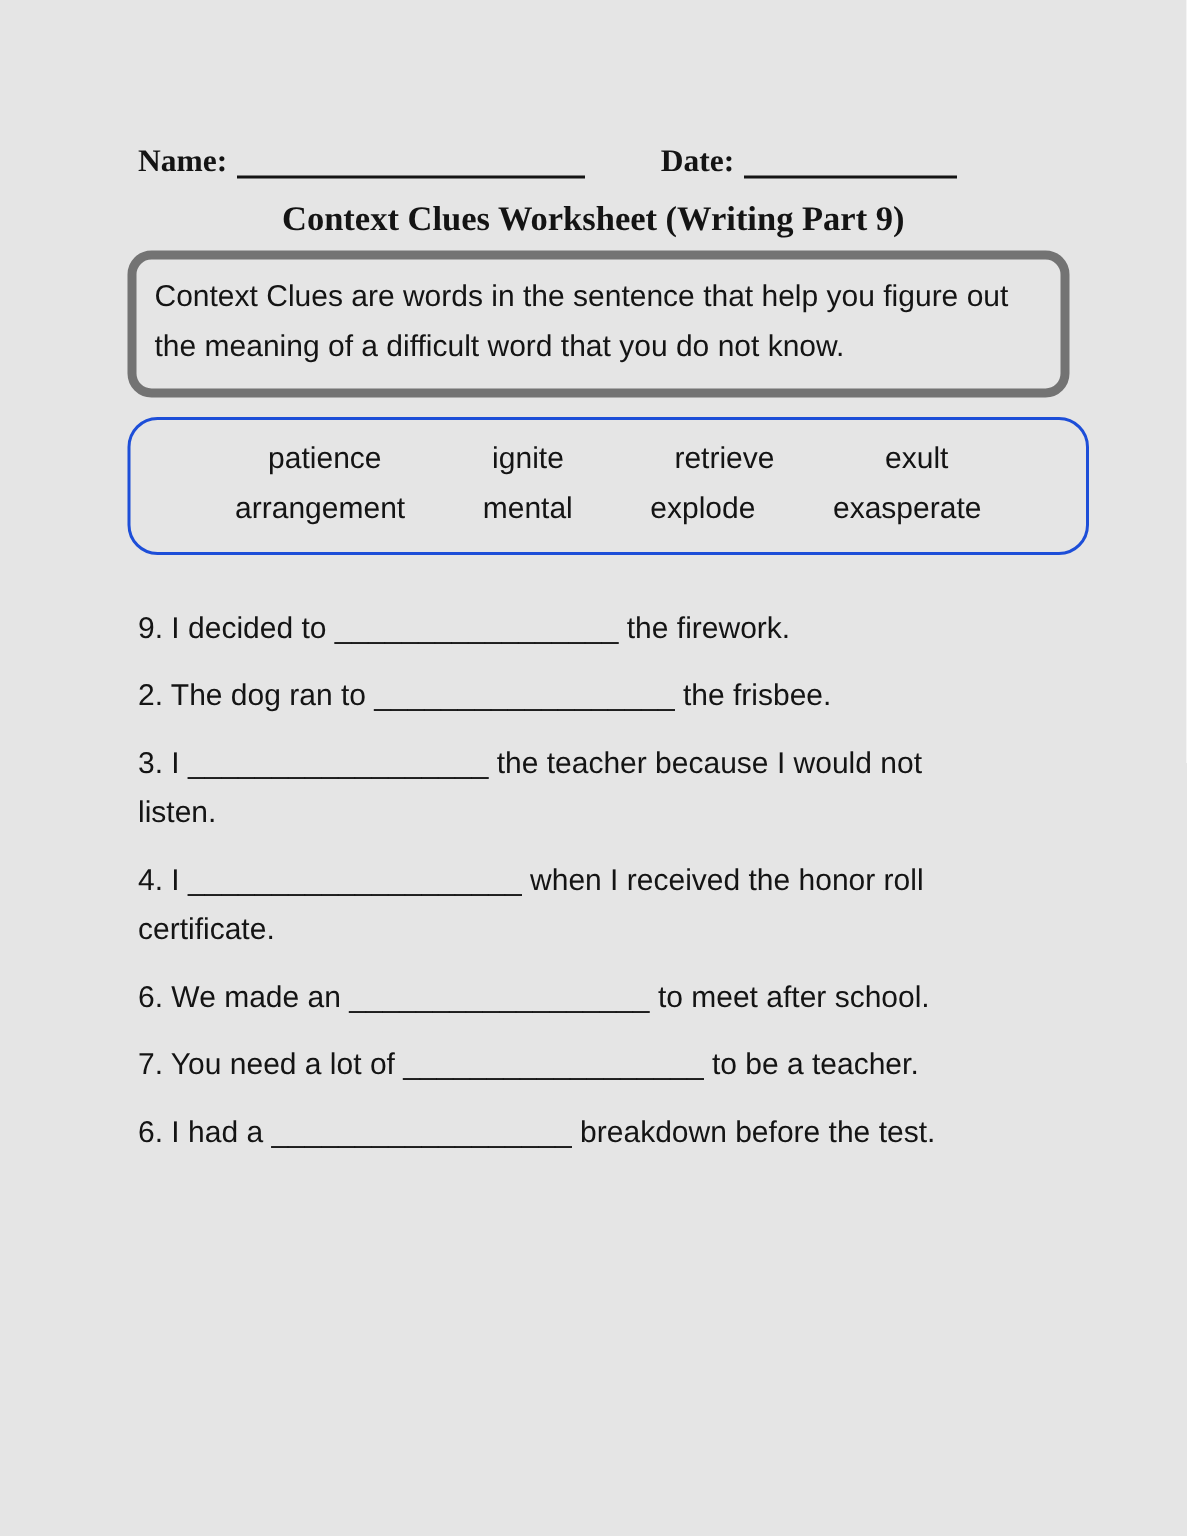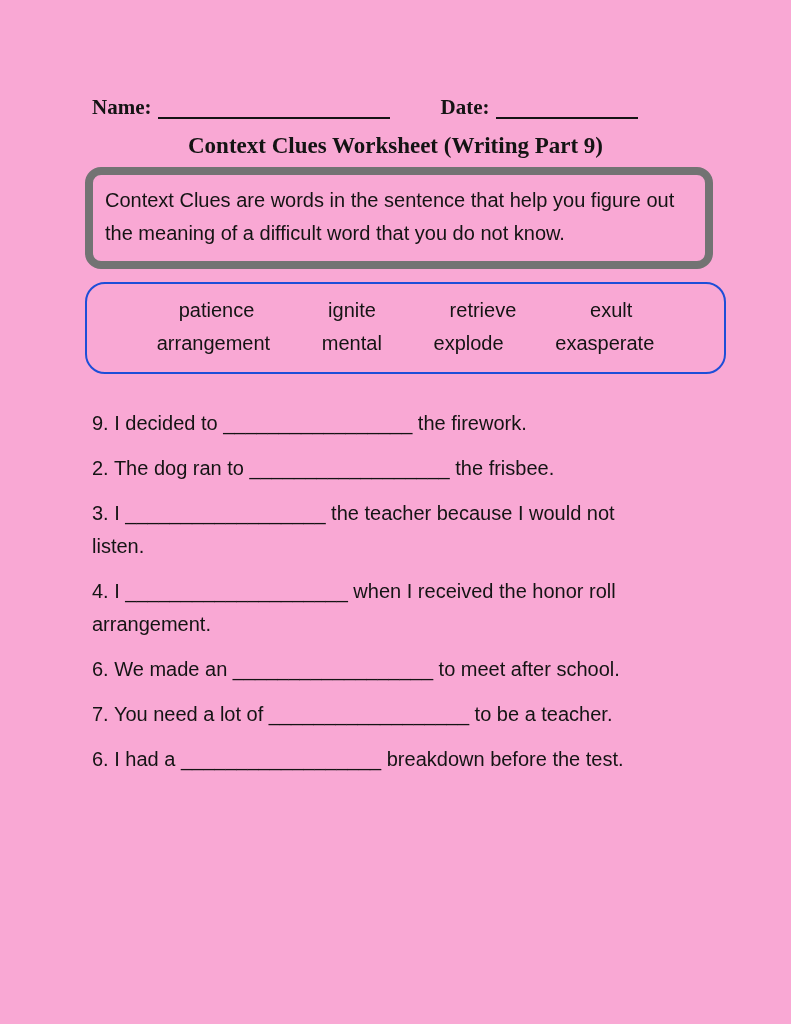--- a/index.html
+++ b/index.html
@@ -1,20 +1,20 @@
 <!DOCTYPE html>
 <html><head>
 <meta charset="utf-8">
 <style>
   html, body { margin: 0; padding: 0; background: #ffffff; }
   .page {
     position: relative;
     width: 791px;
     height: 1024px;
-    background: #f9a8d4;
+    background: #e5e5e5;
     color: #141414;
     font-family: "Liberation Sans", sans-serif;
     overflow: hidden;
   }
   
   .header-row {
     display: flex;
     align-items: flex-end;
     padding: 94px 0 0 92px;
     font-family: "Liberation Serif", serif;
@@ -40,21 +40,21 @@
     font-family: "Liberation Serif", serif;
     font-weight: bold;
     font-size: 23px;
     line-height: 27px;
   }
   
   .def-box {
     box-sizing: border-box;
     margin: 8px 0 0 85px;
     width: 628px;
-    border: 8px solid #737373;
+    border: 6px solid #737373;
     border-radius: 16px;
     padding: 9px 12px 11px 12px;
     font-size: 20px;
     line-height: 33px;
   }
   
   .directions {
     margin: 7px 0 0 92px;
     width: 620px;
     font-size: 20px;
@@ -129,21 +129,21 @@
     </div>
     <div class="question">
       <div class="q-line">2. The dog ran to __________________ the frisbee.</div>
     </div>
     <div class="question">
       <div class="q-line">3. I __________________ the teacher because I would not</div>
       <div class="q-line">listen.</div>
     </div>
     <div class="question">
       <div class="q-line">4. I ____________________ when I received the honor roll</div>
-      <div class="q-line">arrangement.</div>
+      <div class="q-line">certificate.</div>
     </div>
     <div class="question">
       <div class="q-line">6. We made an __________________ to meet after school.</div>
     </div>
     <div class="question">
       <div class="q-line">7. You need a lot of __________________ to be a teacher.</div>
     </div>
     <div class="question">
       <div class="q-line">6. I had a __________________ breakdown before the test.</div>
     </div>

